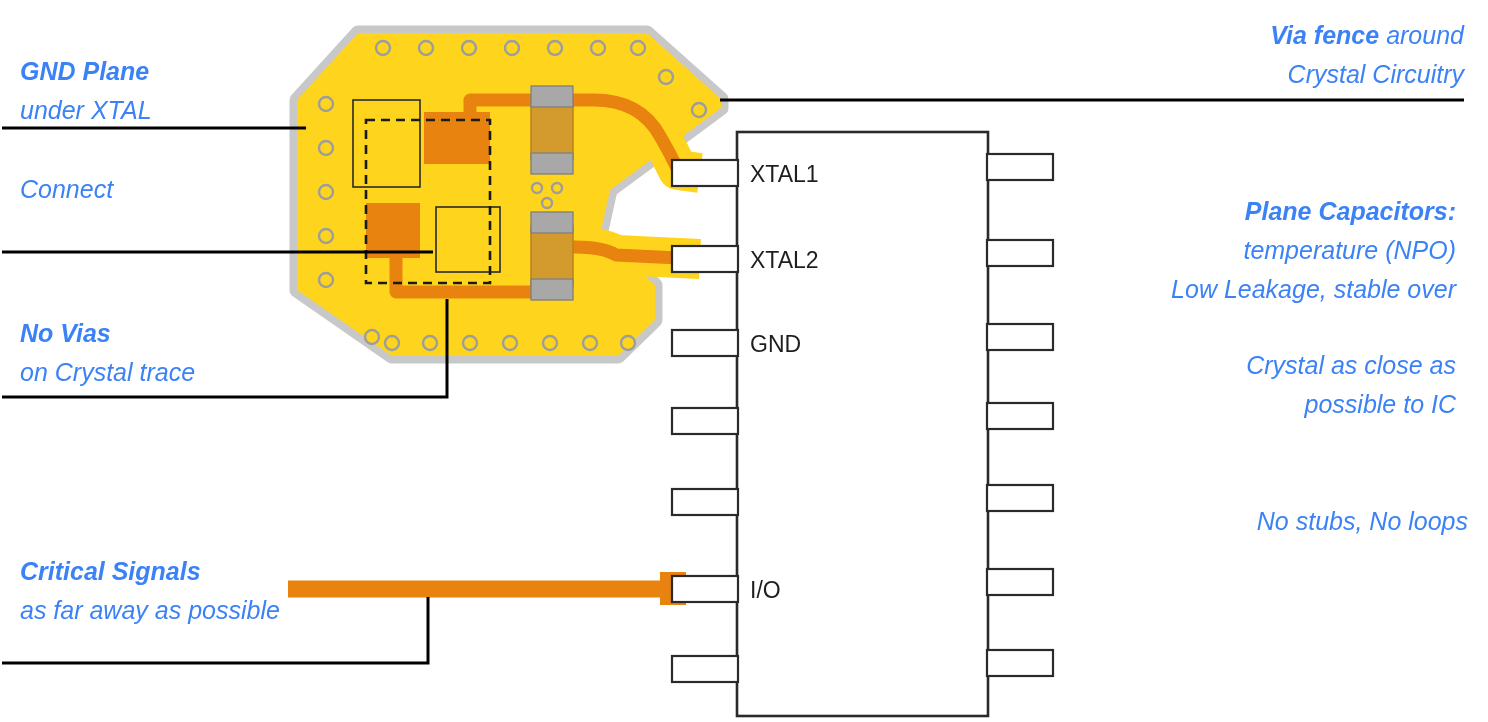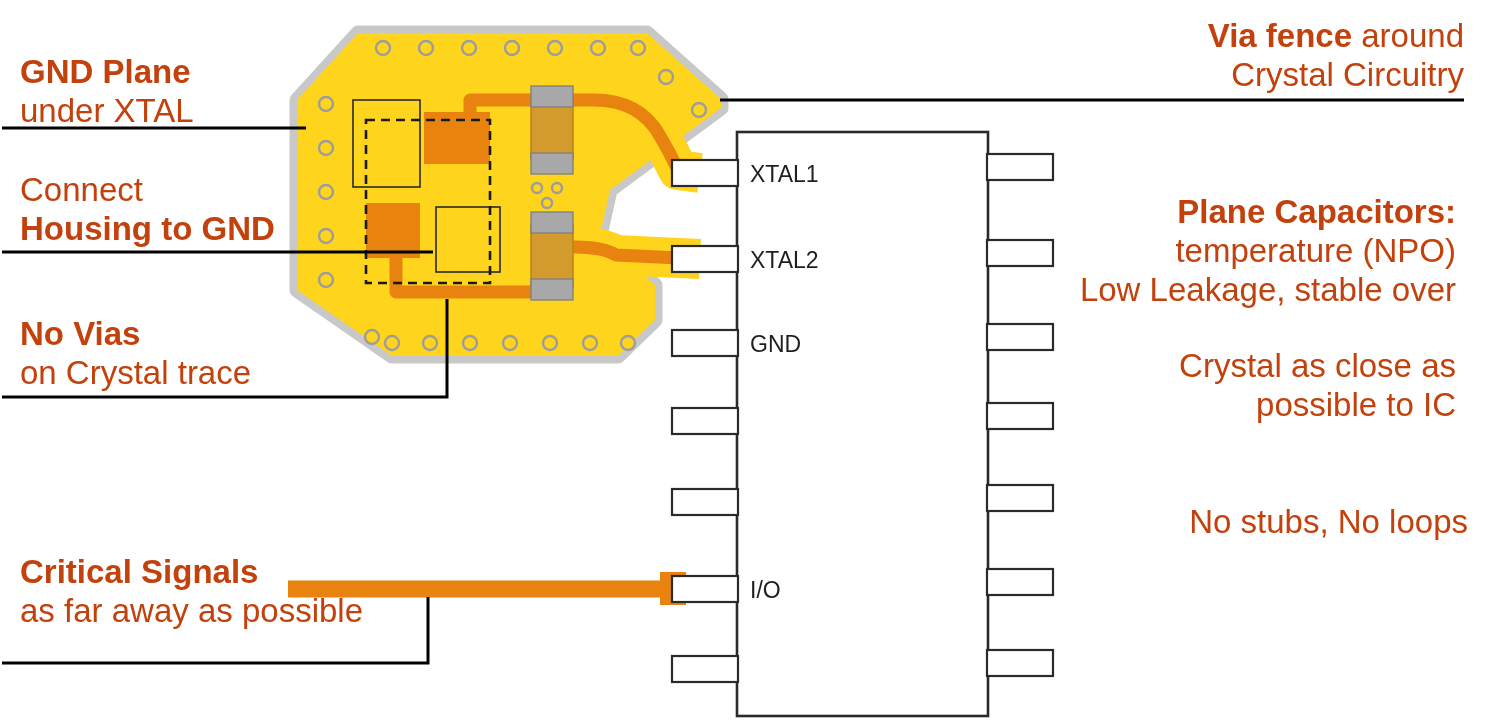--- a/index.html
+++ b/index.html
@@ -1,21 +1,21 @@
 <!DOCTYPE html>
 <html><head>
 <meta charset="utf-8">
 <style>
   html,body{margin:0;padding:0;background:#fff;}
   .canvas{
     position:relative;width:1488px;height:722px;background:#ffffff;
     font-family:"Liberation Sans",sans-serif;color:#151515;overflow:hidden;
   }
   svg.layer{position:absolute;left:0;top:0;}
-  .ann{position:absolute;font-size:33px;line-height:39px;color:#c2410c;}
+  .ann{position:absolute;font-size:25px;line-height:39px;color:#3b82f6;font-style:italic;}
   .ann .b{font-weight:700;}
   .right{text-align:right;}
 </style>
 </head>
 <body>
 
 <div class="canvas">
 
   <svg class="layer" width="1488" height="722" viewBox="0 0 1488 722">
 
@@ -120,21 +120,20 @@
     </g>
   </svg>
 
   <div class="ann" style="left:20px;top:52px;">
     <div class="b">GND Plane</div>
     <div>under XTAL</div>
   </div>
 
   <div class="ann" style="left:20px;top:170px;">
     <div>Connect</div>
-    <div class="b">Housing to GND</div>
   </div>
 
   <div class="ann" style="left:20px;top:314px;">
     <div class="b">No Vias</div>
     <div>on Crystal trace</div>
   </div>
 
   <div class="ann" style="left:20px;top:552px;">
     <div class="b">Critical Signals</div>
     <div>as far away as possible</div>

